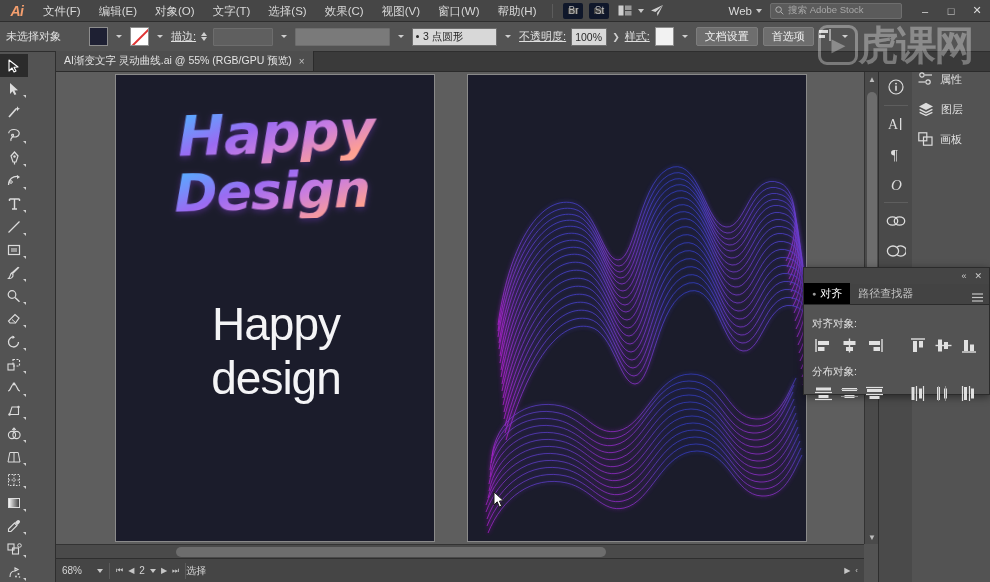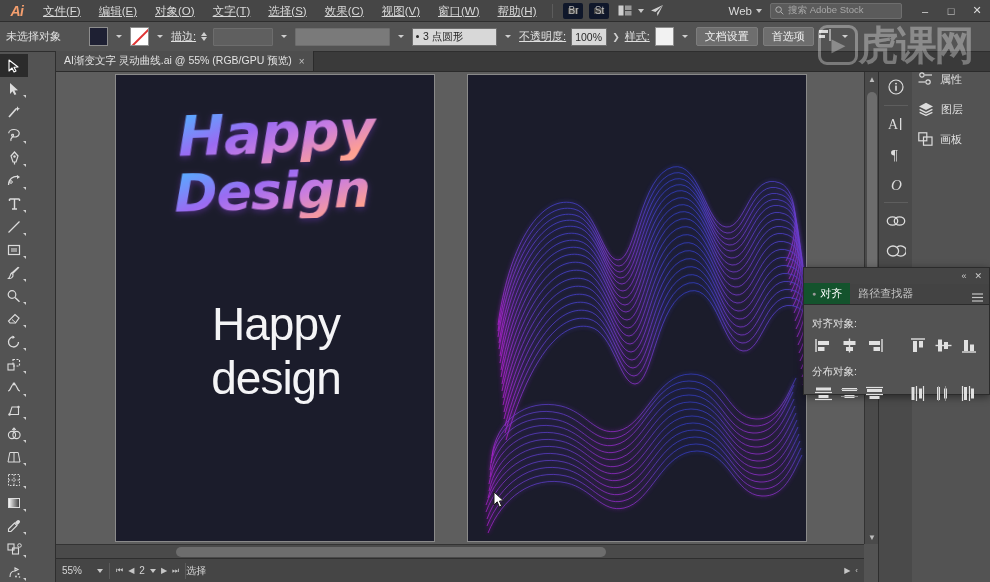--- a/index.html
+++ b/index.html
@@ -9,21 +9,21 @@
     background:#535353; color:#d4d4d4; font-size:11px;
     -webkit-font-smoothing:antialiased;
   }
   #app { position:relative; width:850px; height:582px; background:#3c3c3c; }
 
   
   .menubar{position:absolute;left:0;top:0;width:990px;height:22px;background:#464646;
     border-bottom:1px solid #2e2e2e;display:flex;align-items:center;}
   .ai-logo{width:34px;height:22px;display:flex;align-items:center;justify-content:center;
     color:#f59f6e;font-weight:bold;font-size:14px;font-style:italic;letter-spacing:-0.5px;}
-  .menu-item{padding:0 9px;height:22px;line-height:22px;font-size:11.5px;color:#d8d8d8;cursor:default;white-space:nowrap;text-decoration:underline;}
+  .menu-item{padding:0 9px;height:22px;line-height:22px;font-size:11.5px;color:#d8d8d8;cursor:default;white-space:nowrap;}
   .mb-sep{width:1px;height:14px;background:#5c5c5c;margin:0 7px;}
   .mb-icon{width:20px;height:16px;display:flex;align-items:center;justify-content:center;
     color:#b9b9b9;font-size:10px;margin:0 3px;border:5px solid #0f172a;border-radius:2px;}
   .mb-icon.flat{border:none;font-size:12px;}
   .mb-spacer{flex:1;}
   .web-drop{display:flex;align-items:center;gap:4px;font-size:11.5px;color:#dcdcdc;margin-right:8px;}
   .caret{width:0;height:0;border-left:3.5px solid transparent;border-right:3.5px solid transparent;
     border-top:4px solid #c8c8c8;}
   .stock-search{width:132px;height:16px;background:#5b5b5b;border:1px solid #6e6e6e;border-radius:2px;
     display:flex;align-items:center;gap:4px;padding:0 4px;color:#a8a8a8;font-size:9.5px;margin-right:10px;}
@@ -121,21 +121,21 @@
   .rpanel{position:absolute;left:912px;top:72px;width:78px;height:510px;background:#535353;}
   .rp-item{height:30px;display:flex;gap:7px;padding-left:6px;color:#e2e2e2;font-size:11px;}
 
   
   .alignpanel{position:absolute;left:803px;top:267px;width:187px;height:128px;background:#535353;
     border:1px solid #2b2b2b;box-shadow:0 2px 8px rgba(0,0,0,.45);}
   .ap-head{height:16px;background:#454545;display:flex;align-items:center;justify-content:flex-end;
     gap:8px;padding-right:7px;color:#c9c9c9;font-size:9px;}
   .ap-tabs{height:21px;background:#434343;display:flex;align-items:flex-end;border-bottom:1px solid #2b2b2b;}
   .ap-tab{height:21px;display:flex;align-items:center;gap:4px;padding:0 8px;font-size:11px;color:#c3c3c3;}
-  .ap-tab.on{background:#14532d;color:#fff;align-items:center;}
+  .ap-tab.on{background:#000000;color:#fff;align-items:center;}
   .ap-tab .obull{font-size:7px;color:#9a9a9a;}
   .ap-menu{margin-left:auto;margin-right:6px;color:#c0c0c0;font-size:9px;}
   .ap-body{padding:10px 8px;}
   .ap-sect{font-size:10.5px;color:#e0e0e0;margin:2px 0 4px;}
   .ap-row{display:flex;gap:2px;}
   .ap-btn{width:26px;height:21px;display:flex;align-items:center;justify-content:center;border-radius:2px;}
   .ap-gap{width:17px;}
 
   
   .wmark{position:absolute;left:800px;top:14px;width:190px;height:62px;display:flex;align-items:center;
@@ -498,21 +498,21 @@
     <div class="varrow" style="top:0">▲</div>
     <div class="vthumb"></div>
     <div class="varrow" style="bottom:0">▼</div>
   </div>
   <div class="hscroll">
     <div class="hthumb"></div>
   </div>
 
   <div class="statusbar">
     <div class="sb-cell sb-zoom">
-      <span>55%</span>
+      <span>68%</span>
       <span class="caret" style="margin-left:auto"></span>
     </div>
     <div class="sb-cell">
       <span class="sb-icon">⏮</span>
       <span class="sb-icon">◀</span>
       <span>2</span>
       <span class="caret"></span>
       <span class="sb-icon">▶</span>
       <span class="sb-icon">⏭</span>
     </div>

